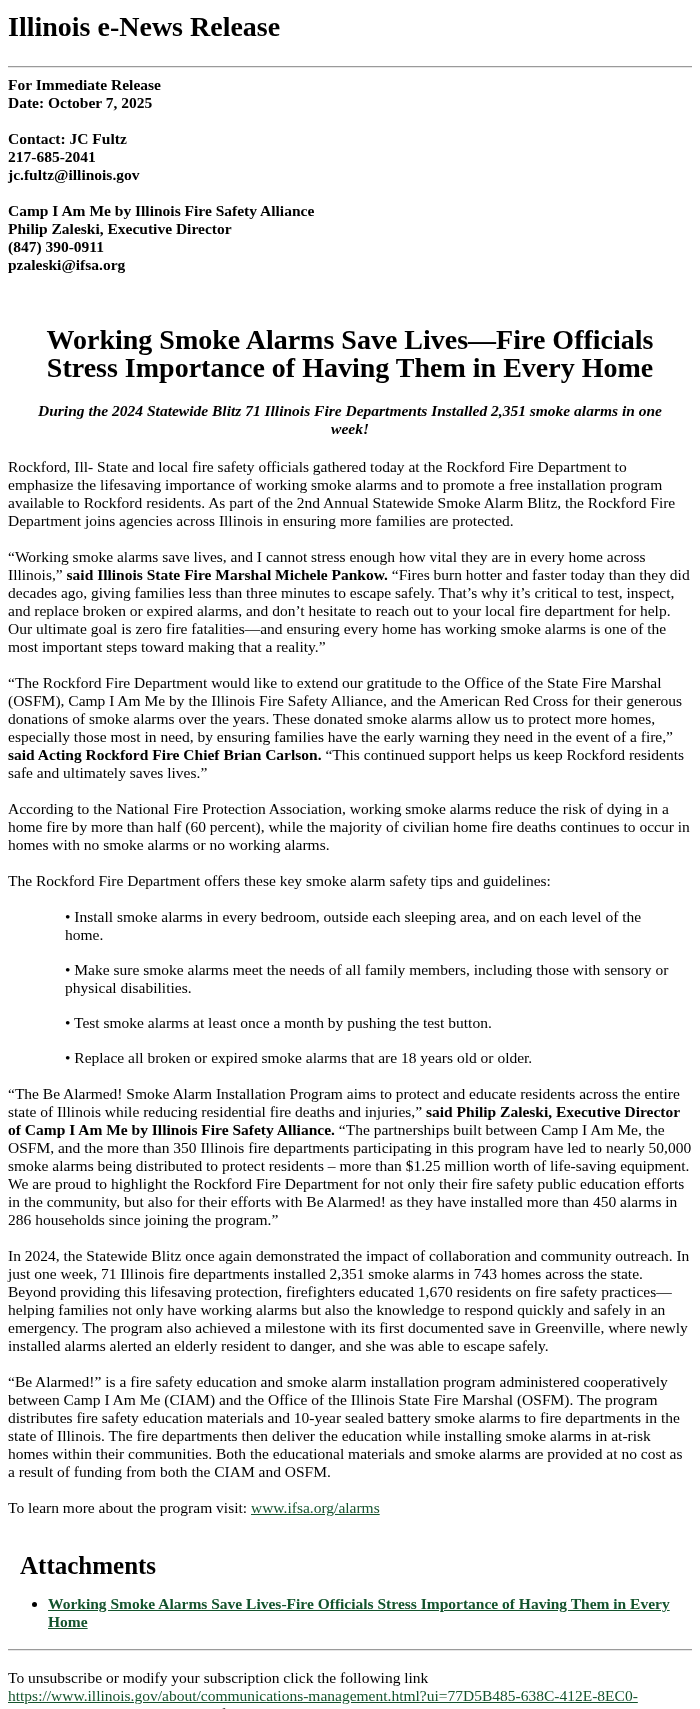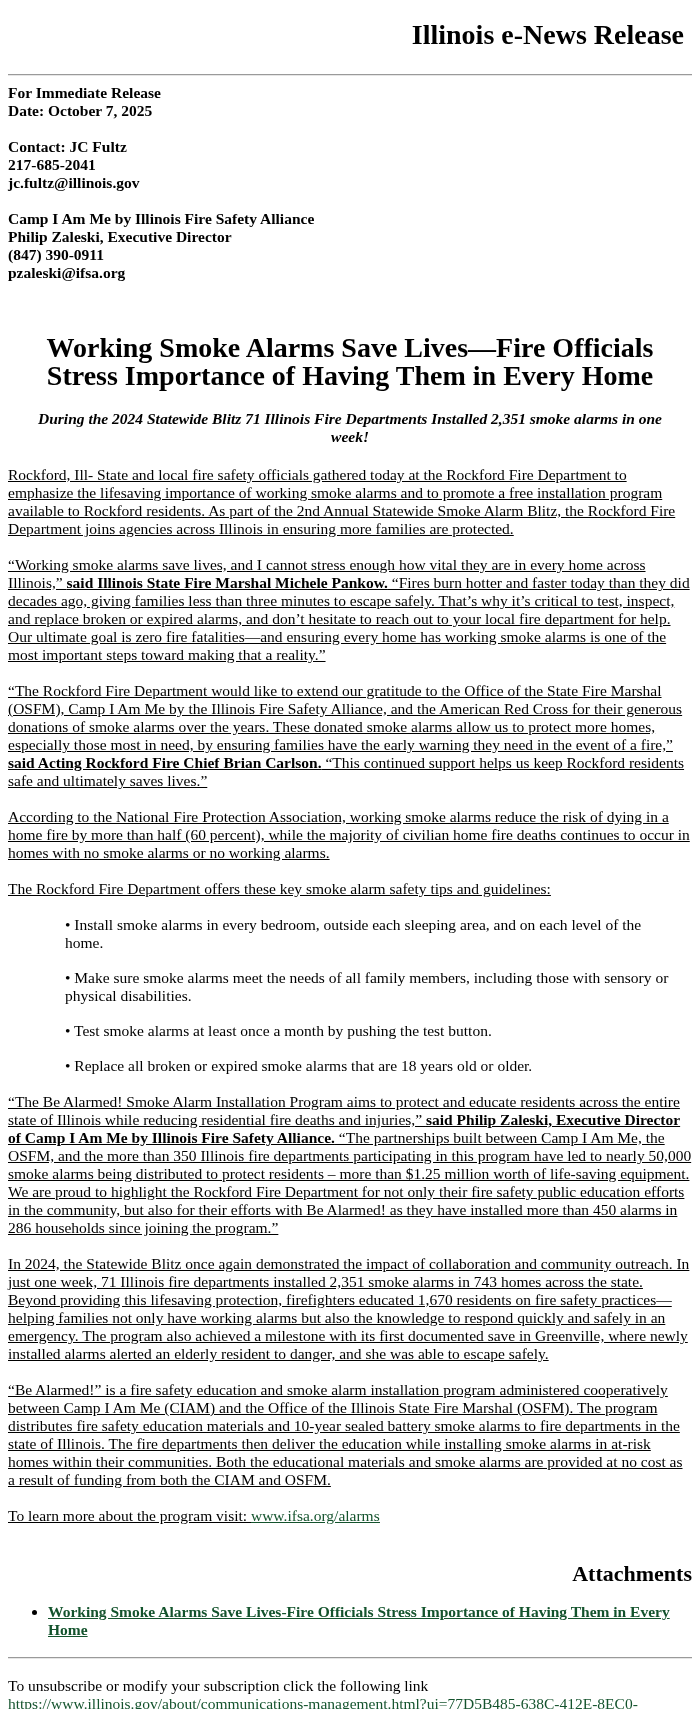--- a/index.html
+++ b/index.html
@@ -5,24 +5,24 @@
   html, body { margin: 0; padding: 0; background: #ffffff; }
   body {
     width: 700px;
     font-family: "Liberation Serif", "DejaVu Serif", serif;
     color: #000;
     font-size: 15.5px;
     line-height: 18px;
   }
   .wrap { padding: 0 8px 0 8px; }
   h1.top-title {
-    text-align: right;
+    text-align: left;
     font-size: 28px;
     font-weight: bold;
-    margin: 8px;
+    margin: 0;
     padding-top: 10px;
     height: 34px;
     line-height: 34px;
   }
   hr.rule {
     border: none;
     border-top: 1px solid #9a9a9a;
     border-bottom: 1px solid #e6e6e6;
     margin: 22px 0 8px 0;
     height: 0;
@@ -36,34 +36,33 @@
     line-height: 28px;
     font-weight: bold;
     margin: 52px 20px 20px 20px;
   }
   .subhead {
     text-align: center;
     font-style: italic;
     font-weight: bold;
     margin: 0 10px 20px 10px;
   }
-  p.body { margin: 0 0 18px 0; text-decoration: underline; }
+  p.body { margin: 0 0 18px 0; }
   ul.tips {
     list-style: none;
     margin: 0 0 18px 0;
     padding-left: 40px;
   }
   ul.tips li { margin: 17px; }
   a { color: #1a0dab; text-decoration: underline; }
   a.link { color: #14532d; }
   h2.attach {
-    font-size: 22px;
+    font-size: 25px;
     font-weight: bold;
     margin: 40px 0 20px 12px;
-    text-align: right;
   }
   ul.attach-list {
     margin: 13px 0 18px 0;
     padding-left: 40px;
     list-style: disc;
     font-weight: bold;
   }
   hr.rule2 {
     border: none;
     border-top: 1px solid #9a9a9a;

